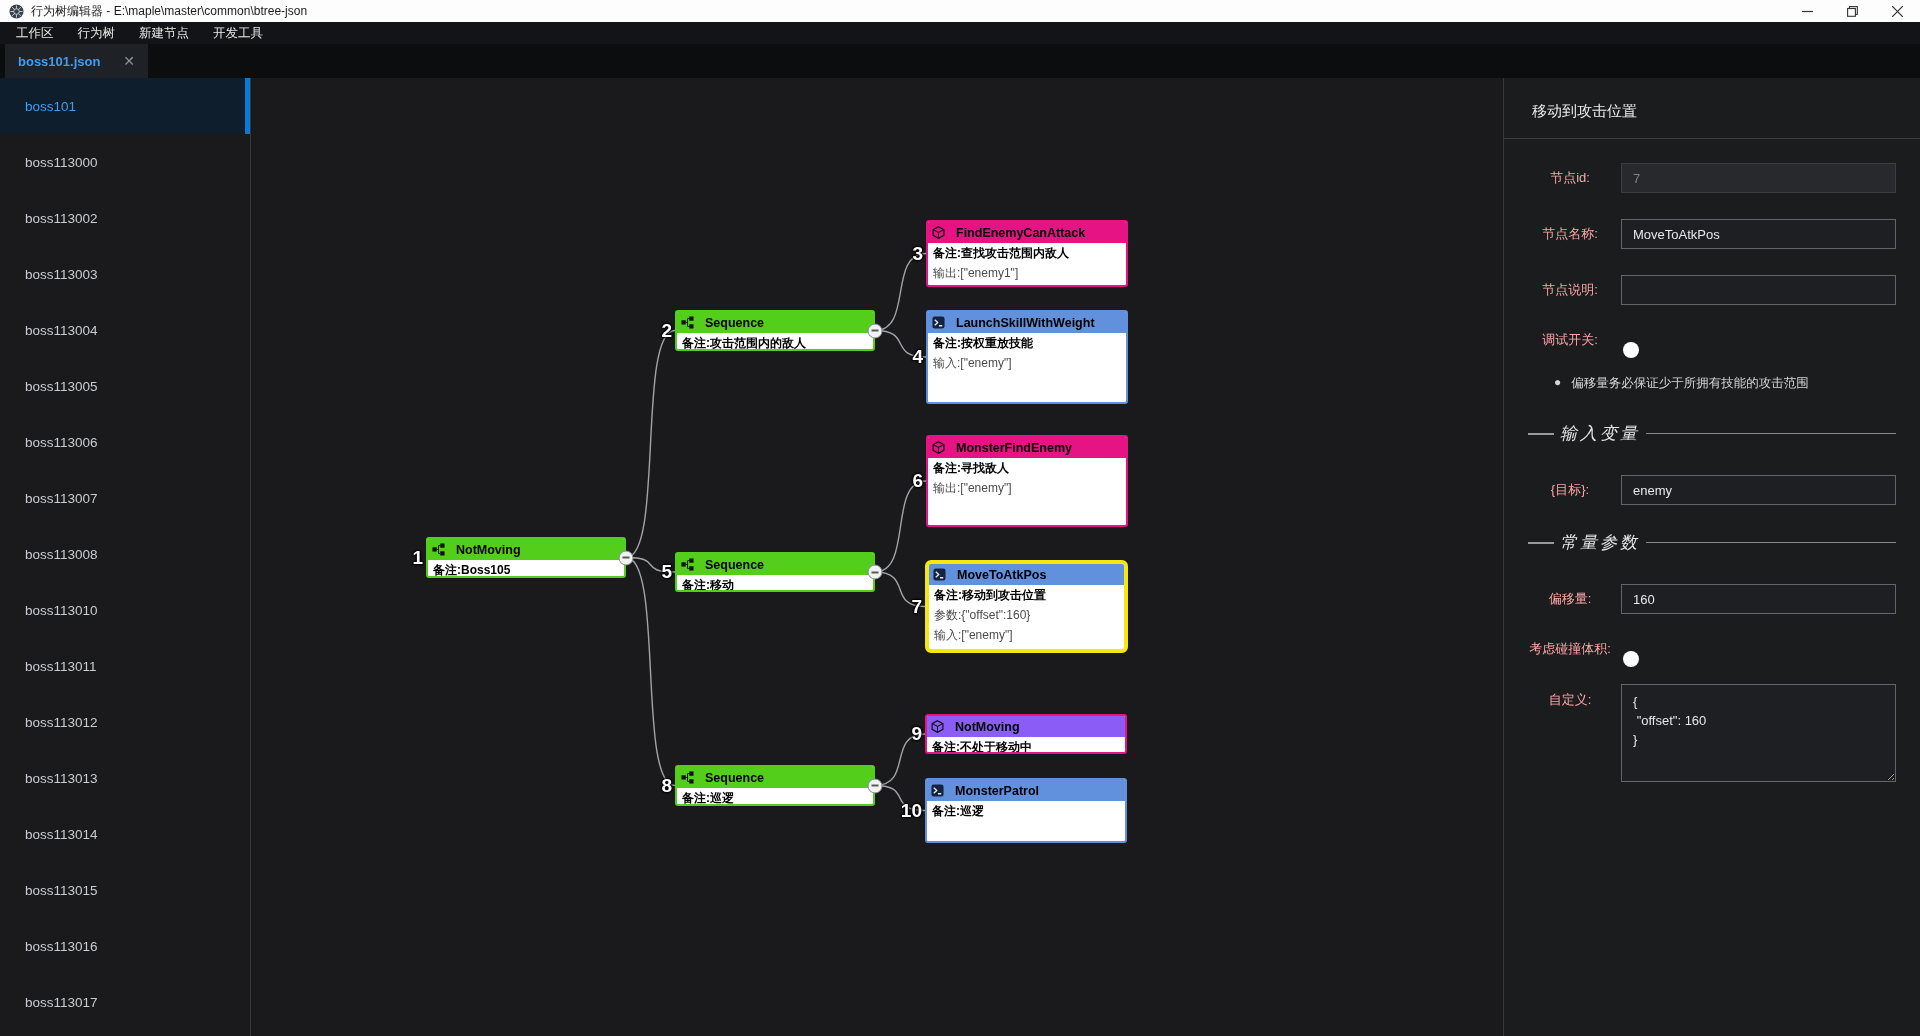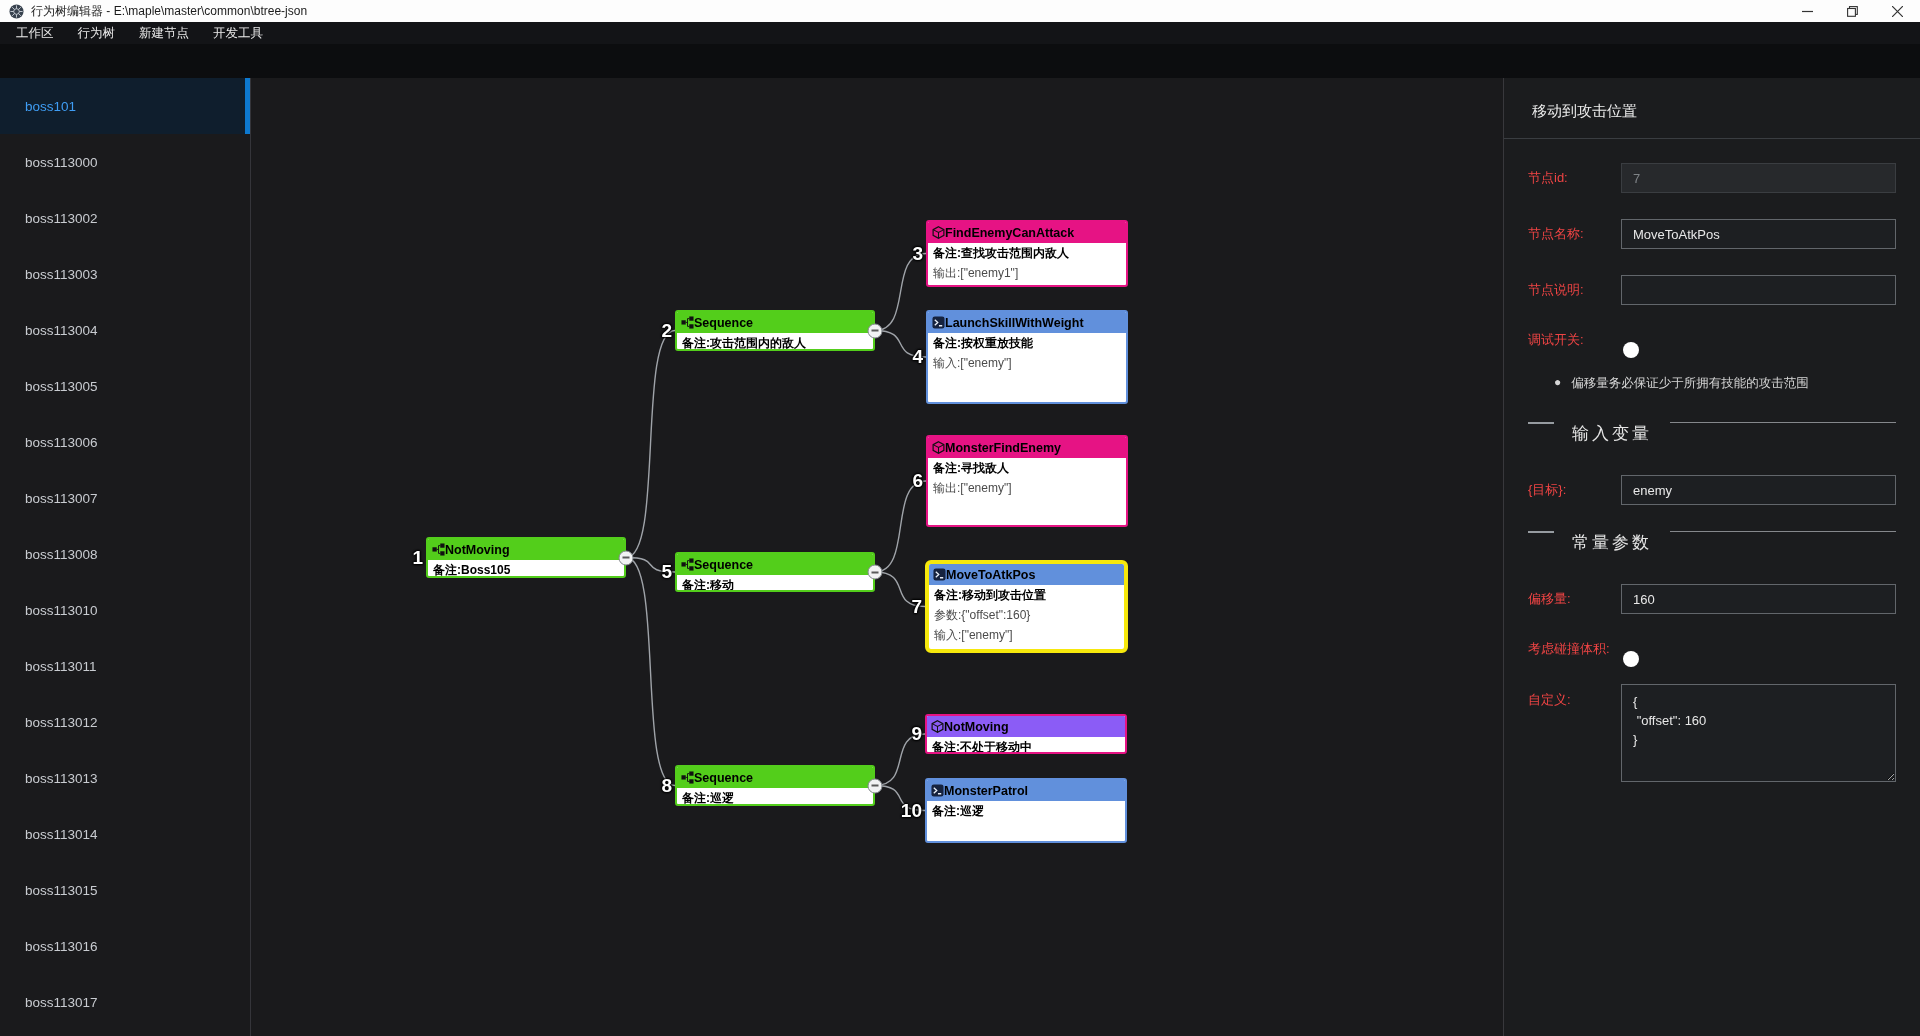--- a/index.html
+++ b/index.html
@@ -39,50 +39,50 @@
     font-size:13.5px;position:relative;}
   .side-item.selected{background:#0f1e2d;color:#3f9df4;}
   .side-item.selected .sel-bar{position:absolute;right:0;top:0;bottom:0;width:5px;background:#0d79d0;}
 
   
   .stage{position:relative;flex:1;background:#1a1a1c;overflow:hidden;}
   .edges{position:absolute;left:0;top:0;width:100%;height:100%;}
   .edges path{stroke:#b7bcc2;stroke-width:1.4;fill:none;opacity:.85;}
   .node{position:absolute;background:#fff;border:2px solid #888;border-radius:3px;overflow:hidden;}
   .node.selected{border-width:4px;border-radius:6px;}
-  .node-header{height:21px;display:flex;align-items:center;gap:0;padding:0 4px;
+  .node-header{height:21px;display:flex;align-items:center;gap:11px;padding:0 4px;
     font-size:12.5px;font-weight:bold;color:#000;white-space:nowrap;}
   .nic{width:13px;height:13px;flex:none;}
   .node-body{padding:0 5px;}
   .node-body .line{font-size:12px;line-height:20px;color:#4b4b4b;white-space:nowrap;overflow:hidden;}
   .node-body .line.em{color:#000;font-weight:bold;}
   .port{position:absolute;width:15px;height:15px;border-radius:50%;background:#f1f2f3;
     border:1.5px solid #84898e;transform:translate(-50%,-50%);display:flex;align-items:center;justify-content:center;}
   .port-dash{width:7px;height:2px;background:#5a5a5a;display:block;}
   .num{position:absolute;color:#fff;font-size:19px;font-weight:bold;transform:translate(-100%,-50%);
     text-shadow:-1px 0 2px rgba(0,0,0,.95),1px 0 2px rgba(0,0,0,.95),0 1px 2px rgba(0,0,0,.95),0 -1px 2px rgba(0,0,0,.95);}
 
   
   .rpanel{width:417px;flex:none;background:#1b1c1e;border-left:1px solid #38383c;padding:0 24px;overflow:hidden;}
   .rp-header{margin:0 -24px;padding:24px 28px 17px;border-bottom:1px solid #3a3d41;
     font-size:15px;color:#ededed;}
   .rp-form{padding-top:24px;}
   .row{display:flex;align-items:center;margin-bottom:26px;}
-  .row .rp-label{flex:1;text-align:left;color:#ef4444;font-size:13px;margin-right:9px;white-space:nowrap;}
+  .row .rp-label{flex:1;text-align:center;color:#fca5a5;font-size:13px;margin-right:9px;white-space:nowrap;}
   .row .ctrl{width:275px;flex:none;}
   .row.top-align{align-items:flex-start;}
   .row.top-align .rp-label{margin-top:7px;}
   .rp-input{width:275px;height:30px;background:#1d1f22;border:1px solid #62666b;color:#e8e8e8;
     font-size:13px;padding:0 11px;font-family:inherit;outline:none;}
   .rp-input:disabled{background:#27292c;border-color:#3a3d41;color:#7f8387;}
   .tgl{width:44px;height:20px;border-radius:10px;background:#717171;position:relative;}
   .tgl-knob{position:absolute;left:2px;top:2px;width:16px;height:16px;border-radius:50%;background:#fff;}
   .bullet{display:flex;gap:10px;color:#d6d6d6;font-size:12.5px;margin:2px 0 30px 26px;align-items:flex-start;}
   .bullet .dot{font-size:12px;line-height:15px;}
-  .section{display:flex;align-items:flex-start;gap:18px;margin:4px 0 30px;}
+  .section{display:flex;align-items:center;gap:6px;margin:4px 0 30px;font-style:italic;}
   .sec-dash{width:26px;height:2px;background:#969ba0;flex:none;}
   .sec-title{font-size:17px;color:#e6e6e6;letter-spacing:3px;white-space:nowrap;}
   .sec-line{flex:1;height:1px;background:#85888c;}
   .rp-area{width:275px;height:98px;background:#1d1f22;border:1px solid #62666b;color:#e8e8e8;
     font-size:13px;line-height:19px;padding:7px 11px;font-family:inherit;resize:both;outline:none;}
 </style>
 </head>
 <body>
 
 <div class="titlebar">
@@ -115,20 +115,26 @@
   <span class="menu-item">工作区</span>
 
   <span class="menu-item">行为树</span>
 
   <span class="menu-item">新建节点</span>
 
   <span class="menu-item">开发工具</span>
 </div>
 
 <div class="toprow">
+  <div class="tabbar">
+    <div class="tab">
+      <span class="tab-label">boss101.json</span>
+      <span class="tab-close">✕</span>
+    </div>
+  </div>
 </div>
 
 <div class="main">
   <div class="sidebar">
   <div class="side-item selected">
     <span class="side-label">boss101</span>
     <span class="sel-bar"></span>
   </div>
 
   <div class="side-item">

